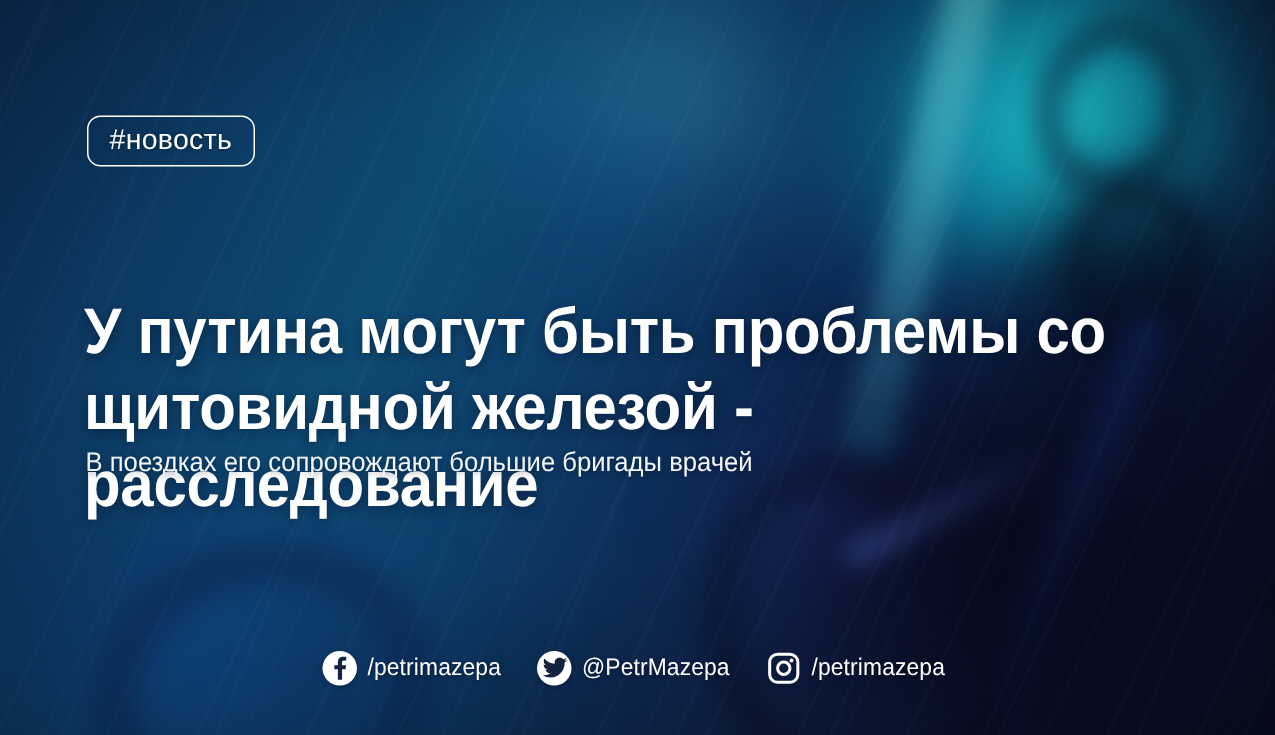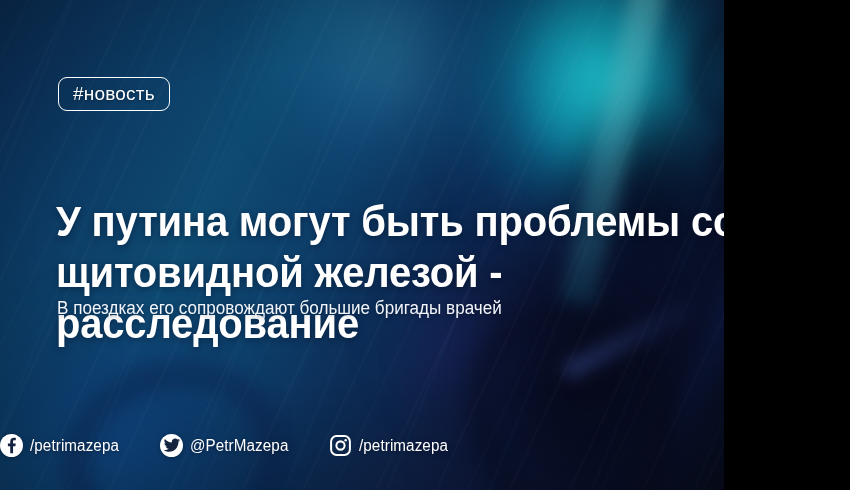--- a/index.html
+++ b/index.html
@@ -4,21 +4,21 @@
 <title>News Card</title>
 <style>
   html, body {
     margin: 0;
     padding: 0;
     background: #000;
   }
 
   .card {
     position: relative;
-    width: 724px;
+    width: 850px;
     height: 490px;
     overflow: hidden;
     background: #0b1b3a;
     font-family: "Liberation Sans", sans-serif;
     -webkit-font-smoothing: antialiased;
   }
 
   
   .bg {
     position: absolute;
@@ -275,22 +275,23 @@
     transform-origin: left top;
     text-shadow: 0 1px 5px rgba(0,10,30,0.45);
   }
 
   .social {
     position: absolute;
     left: 0;
     right: 0;
     top: 434px;
     display: flex;
+    justify-content: center;
     align-items: center;
-    gap: 36px;
+    gap: 19px;
   }
 
   .social-item {
     display: flex;
     align-items: center;
     gap: 7px;
   }
 
   .social-icon {
     width: 23px;

